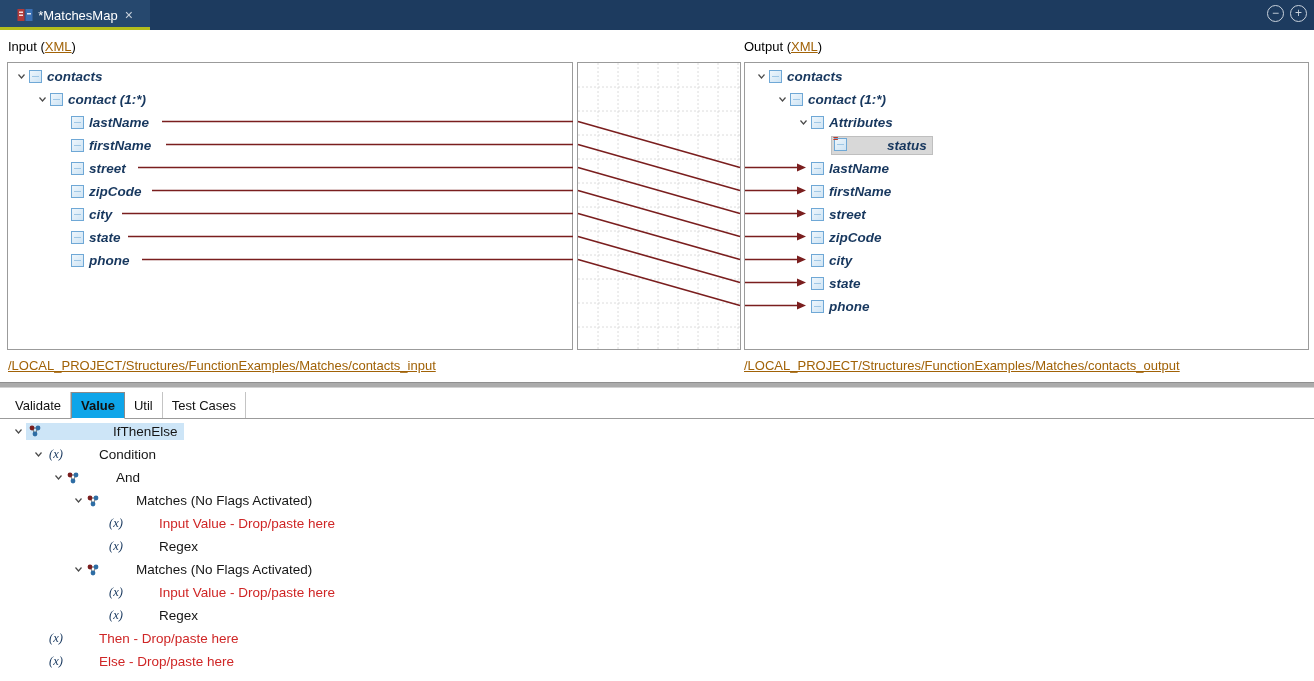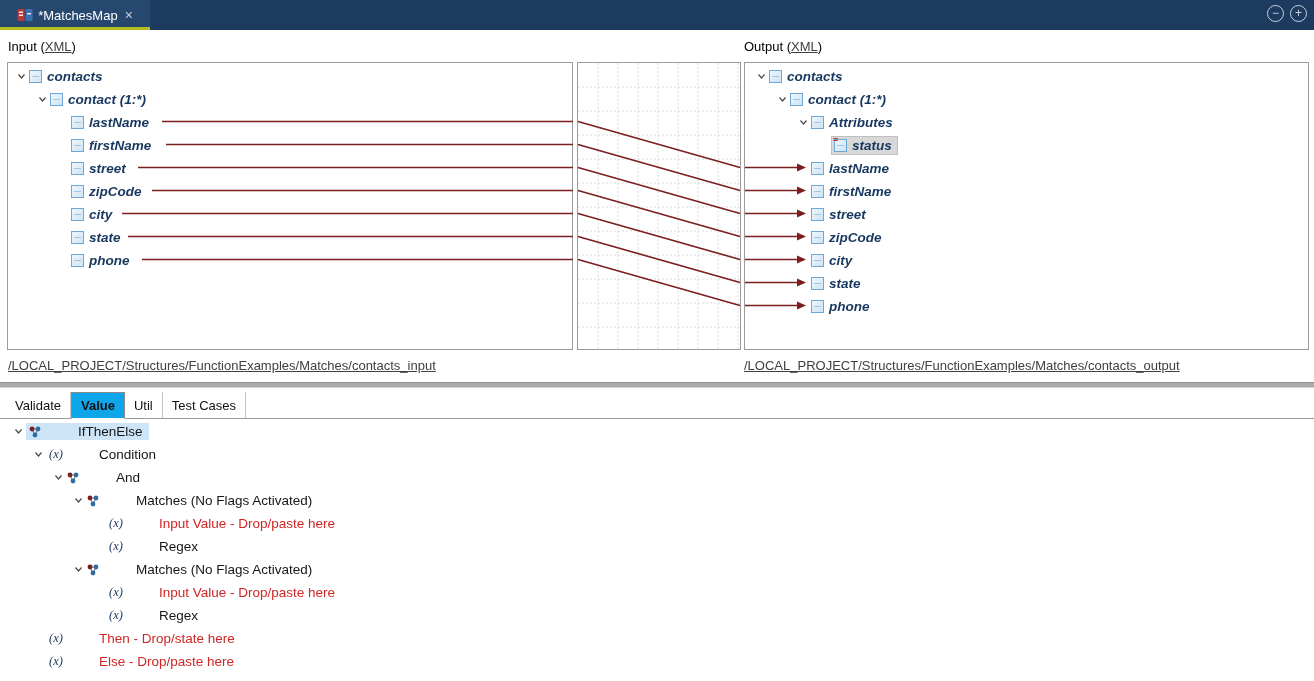--- a/index.html
+++ b/index.html
@@ -14,40 +14,40 @@
   .doc-title{font-size:13px;margin:0 7px 0 5px;white-space:nowrap;color:#fff;}
   .close-x{color:#c9d2dc;font-size:14px;line-height:14px;cursor:pointer;}
   .circ{position:absolute;top:5px;width:17px;height:17px;border:1px solid #c9d2dc;border-radius:50%;
         color:#c9d2dc;font-size:12px;line-height:15px;text-align:center;box-sizing:border-box;cursor:pointer;}
   .circ.minus{right:30px}
   .circ.plus{right:7px}
 
   
   .hdr{position:absolute;top:39px;font-size:13px;white-space:nowrap;}
   .hdr.in{left:8px}.hdr.out{left:744px}
-  .link{color:#404040;text-decoration:underline;cursor:pointer;}
+  .link{color:#a16207;text-decoration:underline;cursor:pointer;}
   .path-link{position:absolute;top:358px;font-size:13px;white-space:nowrap;}
   .path-link.in{left:8px}.path-link.out{left:744px}
 
   
   .panel{position:absolute;top:62px;height:288px;border:1px solid #9b9b9b;background:#fff;
          box-sizing:border-box;overflow:hidden;}
   #leftPanel{left:7px;width:566px}
   #midPanel{left:577px;width:164px}
   #rightPanel{left:744px;width:565px}
 
   .trow{position:absolute;left:0;right:0;height:23px;display:flex;align-items:center;box-sizing:border-box;cursor:default;}
   .chev{flex:0 0 16px;width:16px;display:flex;align-items:center;justify-content:center;cursor:pointer;}
   .chev.sp{cursor:default}
   .eicon{flex:0 0 13px;width:13px;height:13px;border:1px solid #6fa8d6;box-sizing:border-box;
          background:linear-gradient(135deg,#eef6fc,#cfe4f4);margin-right:5px;position:relative;}
   .eicon::after{content:"";position:absolute;left:2px;top:5px;right:2px;height:1px;background:#9ec7e6;}
   .aicon::before{content:"=";position:absolute;left:-2px;top:-5px;color:#c03a2b;font-size:9px;font-weight:bold;}
   .elabel{font-size:13.5px;font-weight:bold;font-style:italic;color:#17375e;white-space:nowrap;}
-  .selwrap{display:flex;align-items:center;}
+  .selwrap{display:flex;align-items:flex-start;gap:35px;}
   .selwrap.grey{background:#d8d8d8;outline:1px solid #bfbfbf;padding:1px 5px 1px 2px;}
   .selwrap.blue{background:#cde5f7;padding:1px 6px 1px 2px;}
 
   .overlay{position:absolute;left:0;top:62px;width:1314px;height:288px;pointer-events:none;z-index:5;}
   .gridsvg{position:absolute;left:0;top:0;}
 
   
   .splitter{position:absolute;left:0;top:382px;width:1314px;height:6px;background:#ababab;
             border-top:1px solid #8f8f8f;border-bottom:1px solid #d2d2d2;box-sizing:border-box;cursor:row-resize;}
   .tabs{position:absolute;left:0;top:392px;width:1314px;height:27px;border-bottom:1px solid #9b9b9b;
@@ -377,21 +377,21 @@
       <span class="blabel red">Input Value - Drop/paste here</span>
     </div>
     <div class="brow" style="top:184px;padding-left:90px">
       <span class="chev sp"></span>
       <span class="fxi">(x)</span>
       <span class="blabel">Regex</span>
     </div>
     <div class="brow" style="top:207px;padding-left:30px">
       <span class="chev sp"></span>
       <span class="fxi">(x)</span>
-      <span class="blabel red">Then - Drop/state here</span>
+      <span class="blabel red">Then - Drop/paste here</span>
     </div>
     <div class="brow" style="top:230px;padding-left:30px">
       <span class="chev sp"></span>
       <span class="fxi">(x)</span>
       <span class="blabel red">Else - Drop/paste here</span>
     </div>
   </div>
 
 </div>
 

